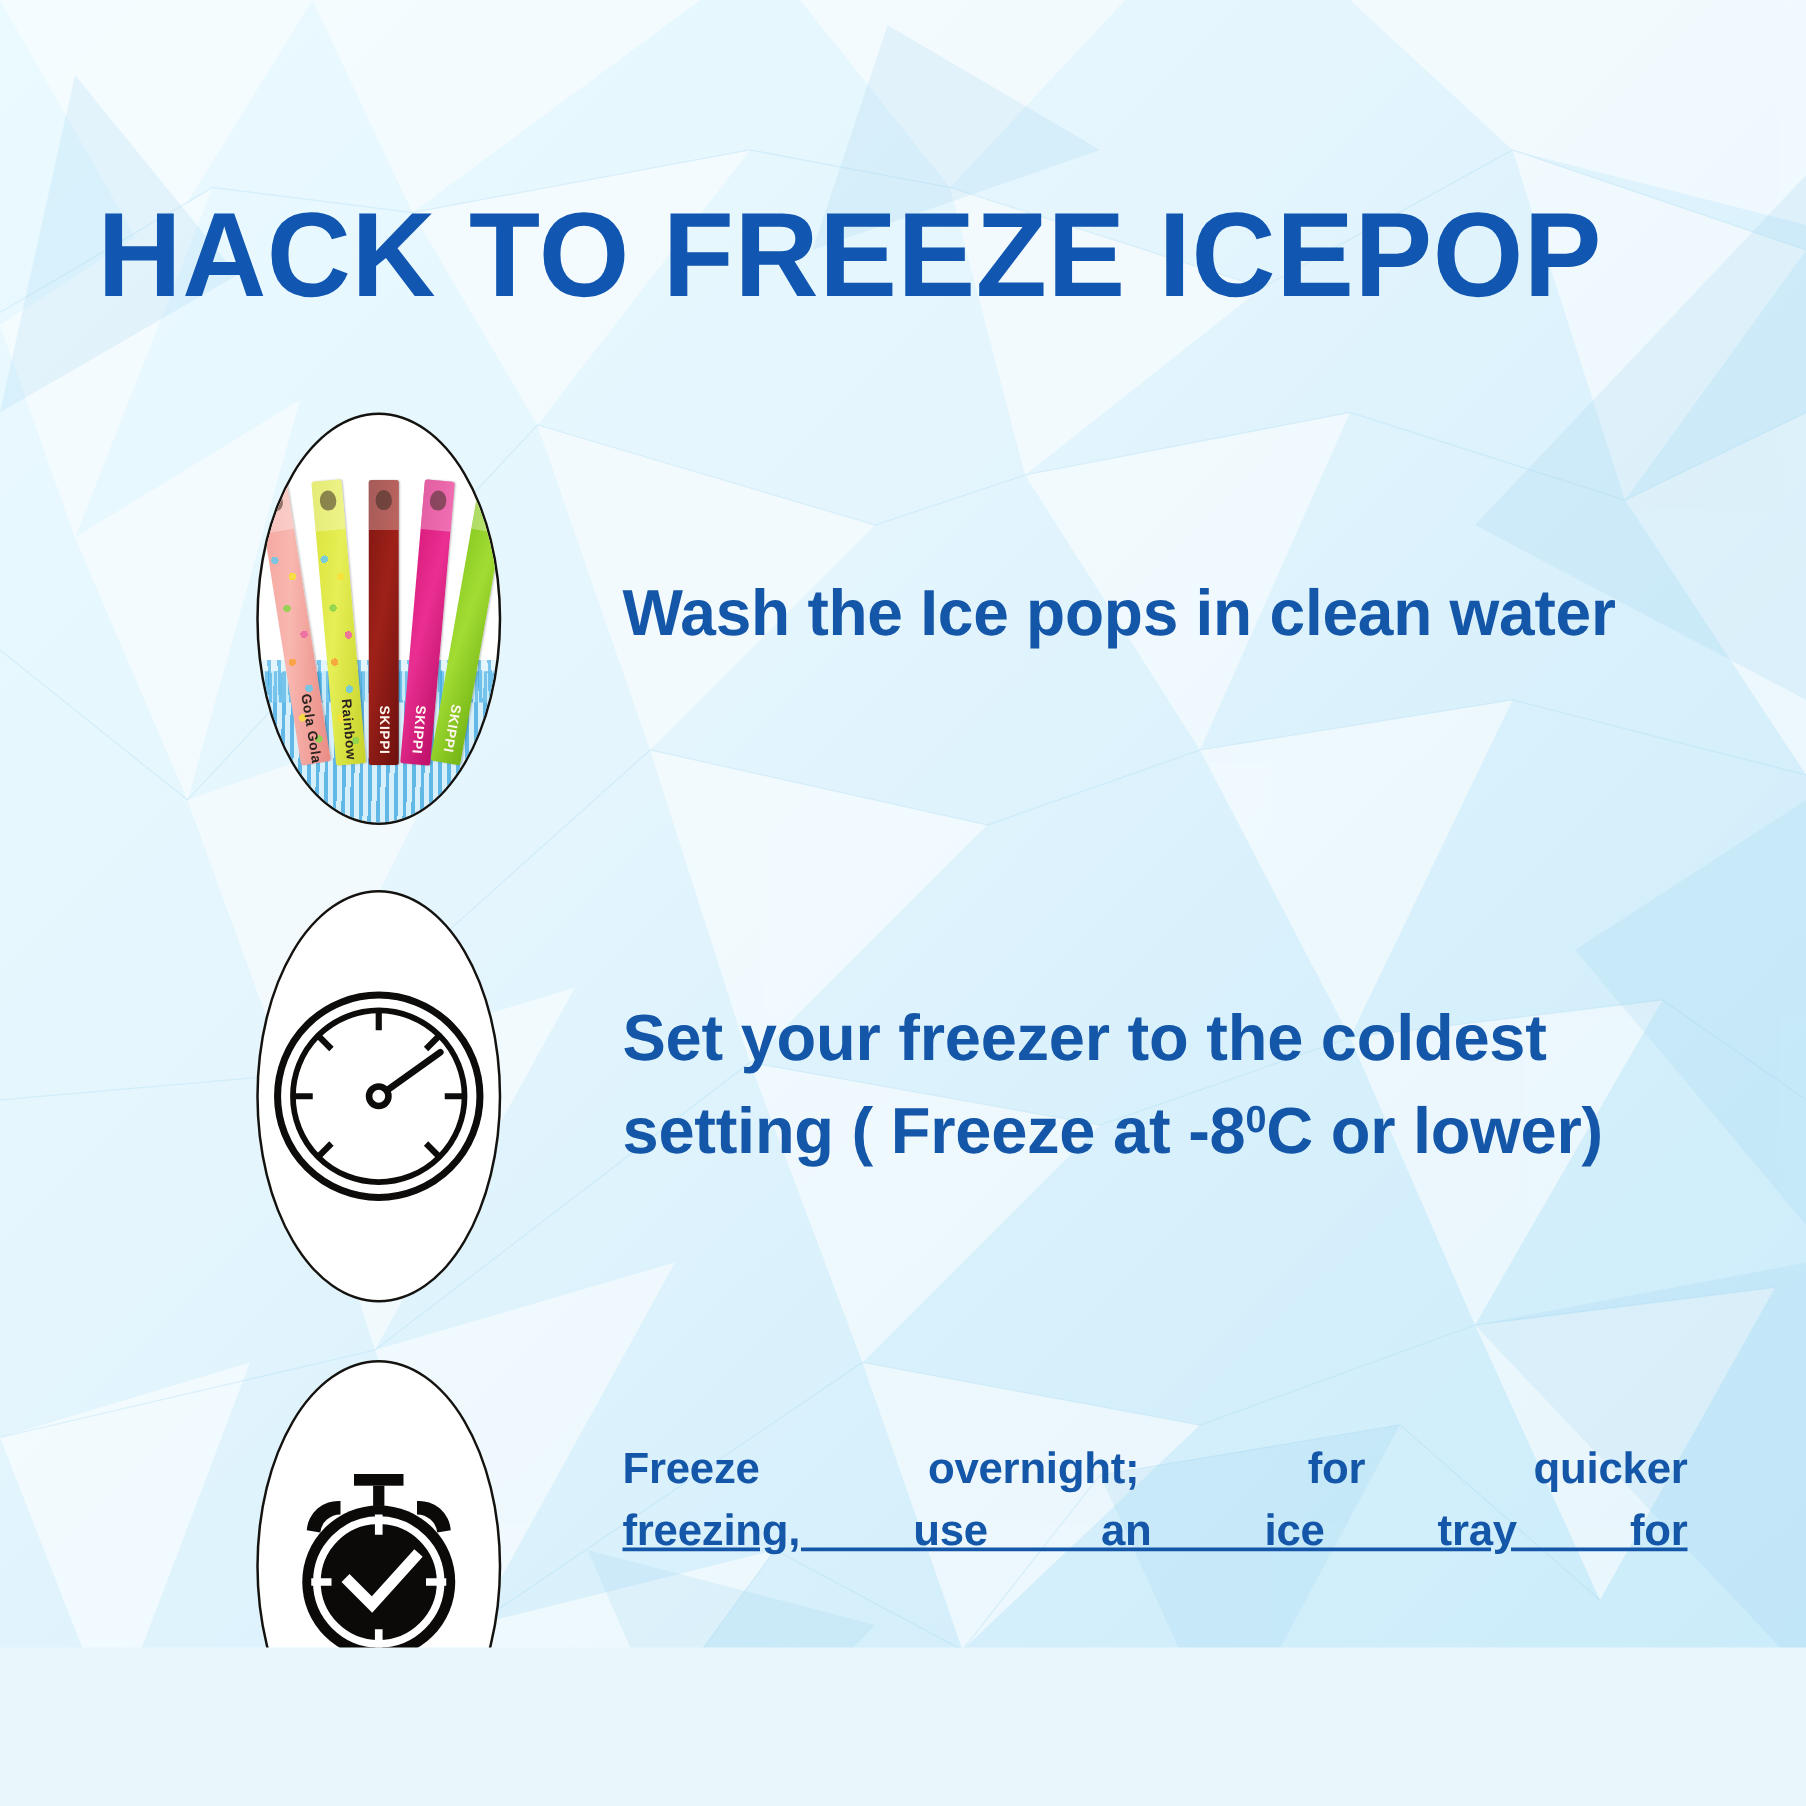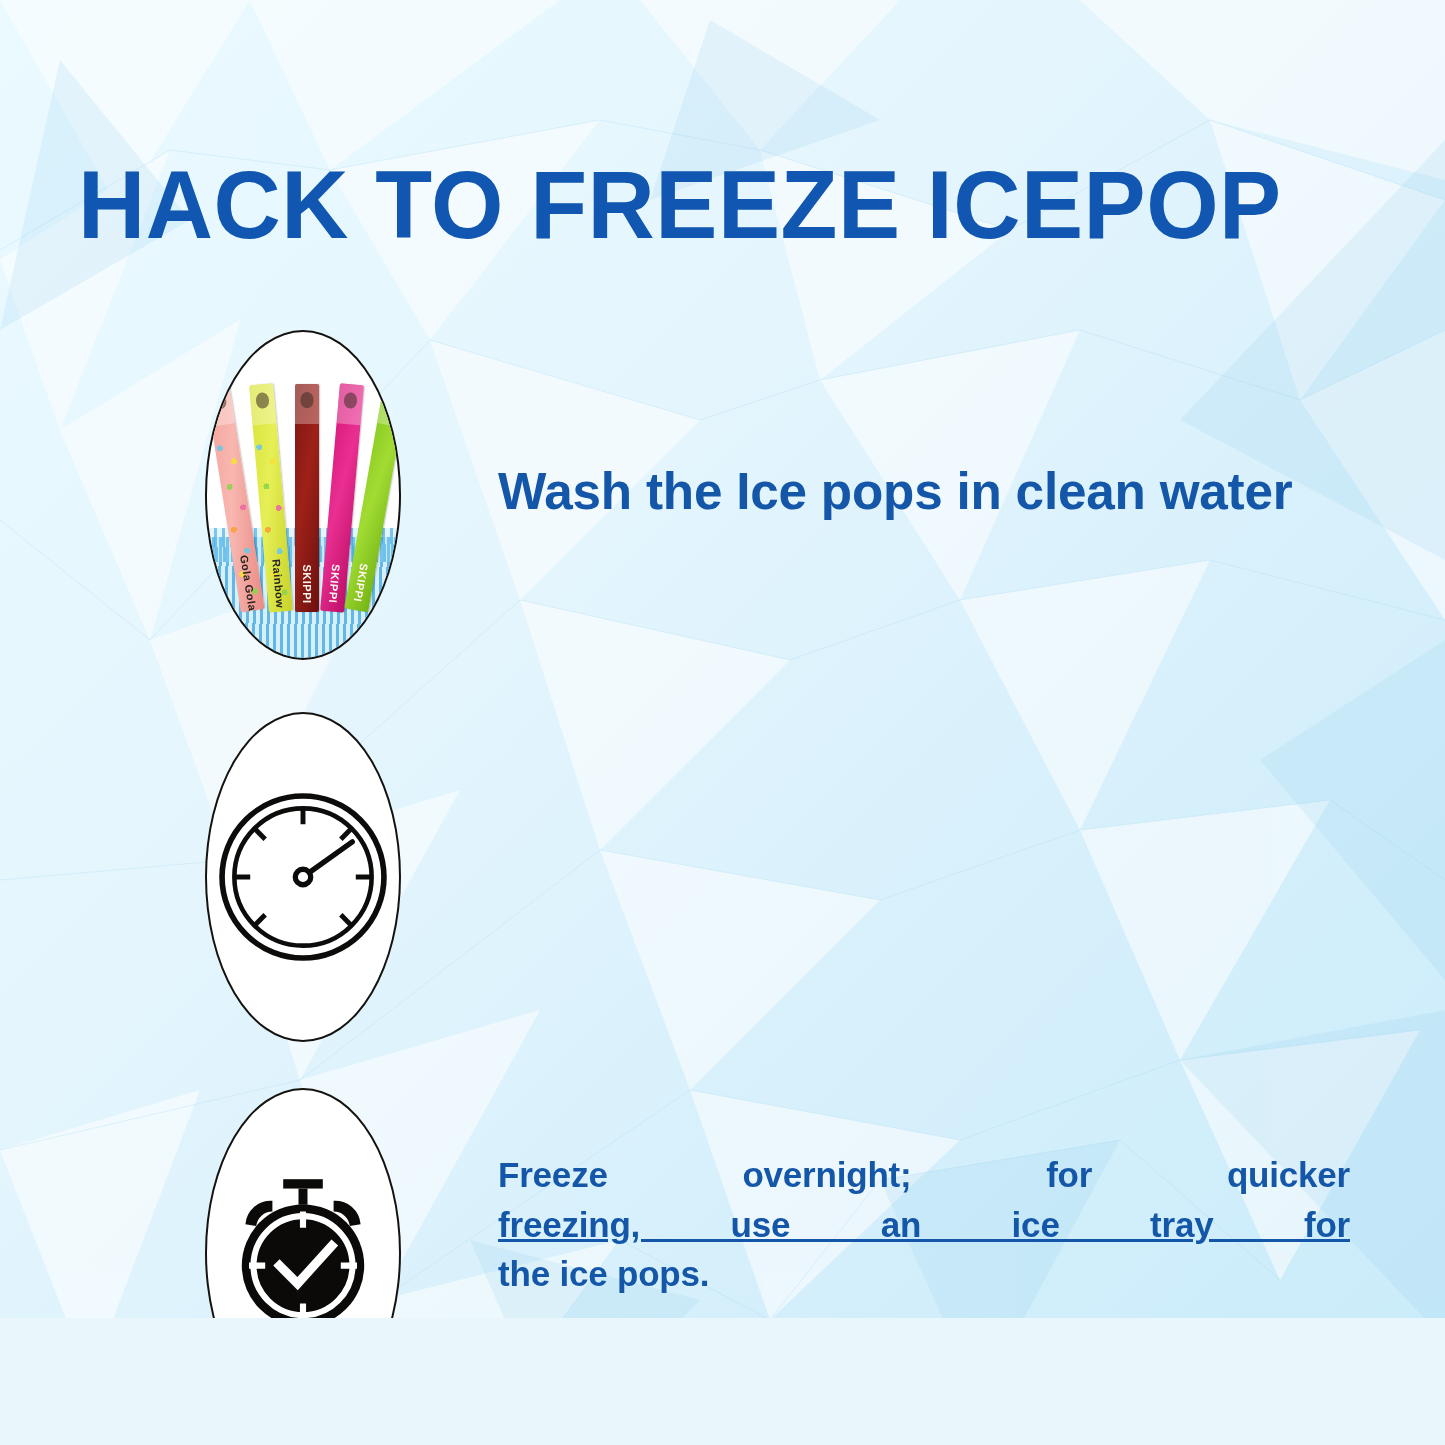--- a/index.html
+++ b/index.html
@@ -335,20 +335,24 @@
             <line x1="22.5" y1="77.5" x2="28.5" y2="71.5"></line>
             <line x1="11.5" y1="50" x2="20" y2="50"></line>
             <line x1="22.5" y1="22.5" x2="28.5" y2="28.5"></line>
           </g>
           <line x1="50" y1="50" x2="78" y2="30" stroke="#0d0c0b" stroke-width="3" stroke-linecap="round"></line>
           <circle cx="50" cy="50" r="4.4" fill="#fff" stroke="#0d0c0b" stroke-width="3"></circle>
         </svg>
       </div>
     </div>
   </div>
+  <div class="step-text text-2">
+    <div>Set your freezer to the coldest</div>
+    <div><span>setting ( Freeze at -8</span><span class="deg">0</span><span>C or lower)</span></div>
+  </div>
 
   <div class="row row-3">
     <div class="oval oval-3">
       <div class="oval-shape">
         <svg class="alarm" width="180" height="180" viewBox="0 0 100 100">
 
           <rect x="39" y="9" width="22" height="5.2" fill="#0b0a09"></rect>
           <rect x="47.5" y="14.2" width="5" height="9" fill="#0b0a09"></rect>
 
           <path d="M18 34 A14 14 0 0 1 33 21 L33 27 A9 9 0 0 0 24 35 Z" fill="#0b0a09"></path>
@@ -365,16 +369,15 @@
           </g>
 
           <polyline points="37,57 47,67 66,46" fill="none" stroke="#ffffff" stroke-width="5" stroke-linecap="square" stroke-linejoin="miter"></polyline>
         </svg>
       </div>
     </div>
   </div>
   <div class="step-text text-3">
     <div style="text-align-last: justify;">Freeze overnight; for quicker</div>
     <div style="text-align-last: justify; text-decoration: underline;">freezing, use an ice tray for</div>
-    <div class="lastline">the ice pops.</div>
   </div>
 
 </div>
 
 </body></html>

